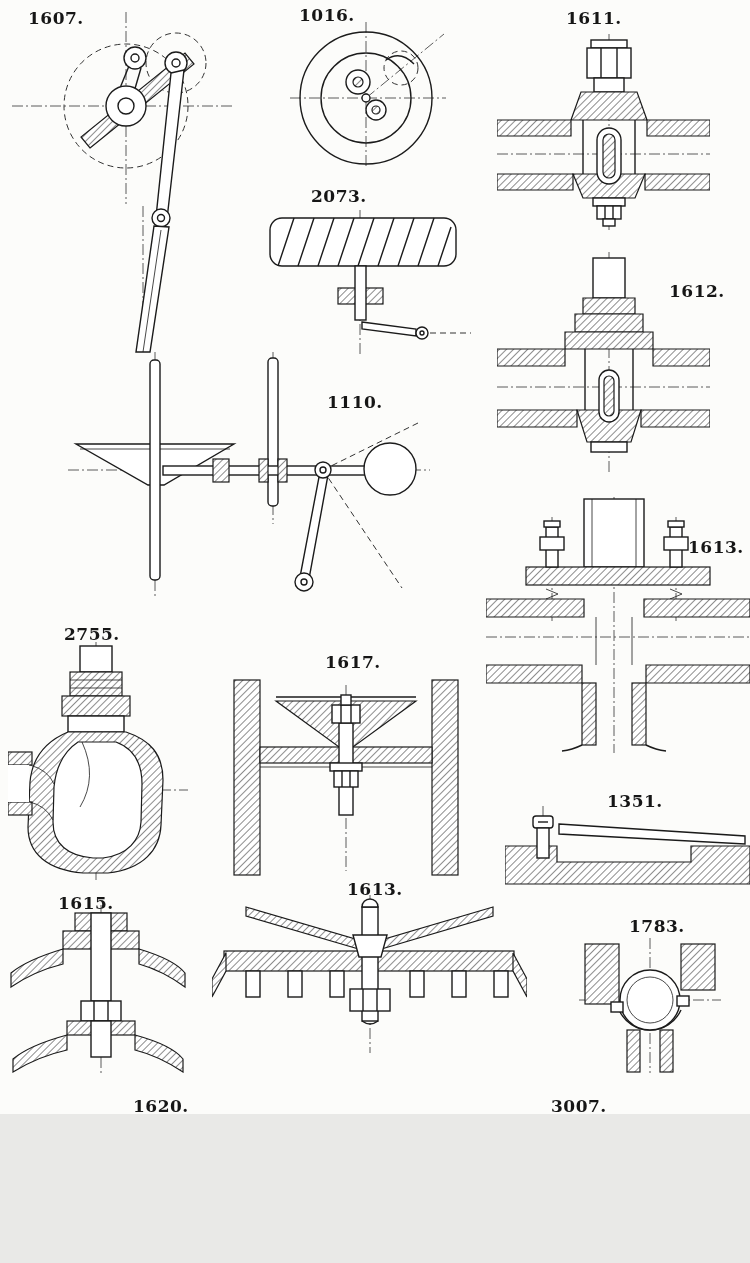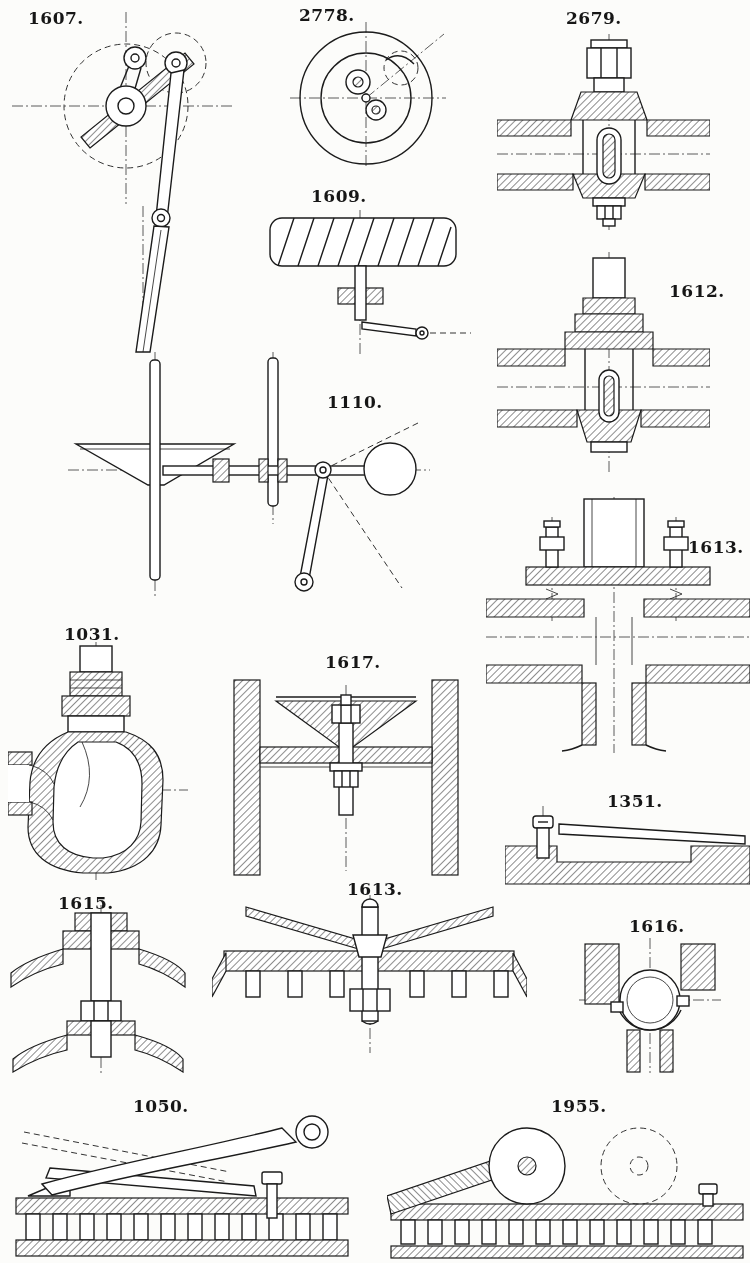--- a/index.html
+++ b/index.html
@@ -1,19 +1,19 @@
 <!DOCTYPE html>
 <html><head>
 <meta charset="utf-8">
 <style>
   html,body{margin:0;padding:0;}
   body{background:#e9e9e7;}
   #plate{
     position:relative;
-    width:750px;height:1263px;
+    width:750px;height:1114px;
     background:#fcfcfa;
     overflow:hidden;
     font-family:"DejaVu Serif", serif;
   }
   .fig{position:absolute;}
   .fig svg{display:block;width:100%;height:100%;}
   .lbl{
     position:absolute;
     font-family:"DejaVu Serif", serif;
     font-weight:700;
@@ -42,34 +42,34 @@
         <line x1="0" y1="0" x2="0" y2="5" stroke="#1b1b1b" stroke-width="1"></line>
       </pattern>
       <pattern id="hatch2" width="5" height="5" patternUnits="userSpaceOnUse" patternTransform="rotate(-45)">
         <rect width="5" height="5" fill="#ffffff"></rect>
         <line x1="0" y1="0" x2="0" y2="5" stroke="#1b1b1b" stroke-width="1"></line>
       </pattern>
     </defs>
   </svg>
 
   <div class="lbl" style="left:28px;top:8px">1607.</div>
-  <div class="lbl" style="left:299px;top:5px">2778.</div>
-  <div class="lbl" style="left:311px;top:186px">1609.</div>
+  <div class="lbl" style="left:299px;top:5px">1016.</div>
+  <div class="lbl" style="left:311px;top:186px">2073.</div>
   <div class="lbl" style="left:327px;top:392px">1110.</div>
-  <div class="lbl" style="left:566px;top:8px">2679.</div>
+  <div class="lbl" style="left:566px;top:8px">1611.</div>
   <div class="lbl" style="left:669px;top:281px">1612.</div>
   <div class="lbl" style="left:688px;top:537px">1613.</div>
-  <div class="lbl" style="left:64px;top:624px">1031.</div>
+  <div class="lbl" style="left:64px;top:624px">2755.</div>
   <div class="lbl" style="left:325px;top:652px">1617.</div>
   <div class="lbl" style="left:607px;top:791px">1351.</div>
   <div class="lbl" style="left:58px;top:893px">1615.</div>
   <div class="lbl" style="left:347px;top:879px">1613.</div>
-  <div class="lbl" style="left:629px;top:916px">1616.</div>
-  <div class="lbl" style="left:133px;top:1096px">1050.</div>
-  <div class="lbl" style="left:551px;top:1096px">1955.</div>
+  <div class="lbl" style="left:629px;top:916px">1783.</div>
+  <div class="lbl" style="left:133px;top:1096px">1620.</div>
+  <div class="lbl" style="left:551px;top:1096px">3007.</div>
 
   <div class="fig" style="left:8px;top:6px;width:230px;height:348px">
     <svg viewBox="0 0 230 348">
       <line class="cl" x1="4" y1="100" x2="226" y2="100"></line>
       <line class="cl" x1="118" y1="6" x2="118" y2="198"></line>
       <line class="cl" x1="135" y1="200" x2="135" y2="346"></line>
       <circle class="dsh" cx="118" cy="100" r="62"></circle>
       <circle class="dsh" cx="168" cy="57" r="30"></circle>
       <polygon class="h" points="82,142 186,58 177,47 73,131"></polygon>
       <line class="ln" x1="112" y1="82" x2="121" y2="60"></line>

